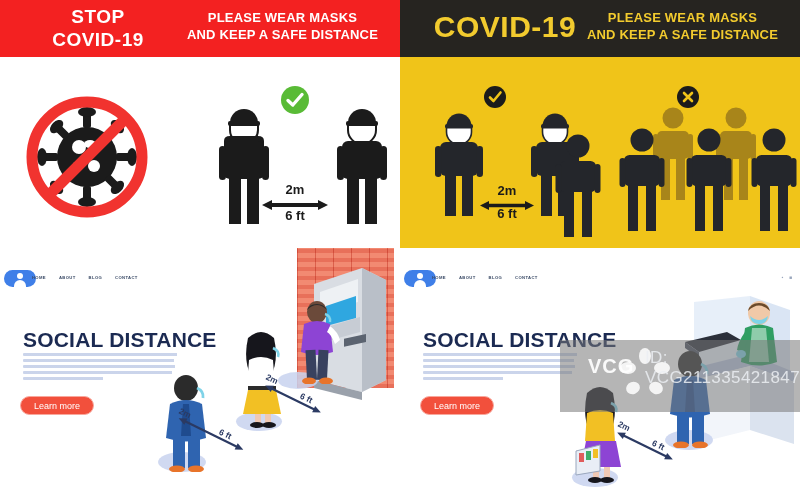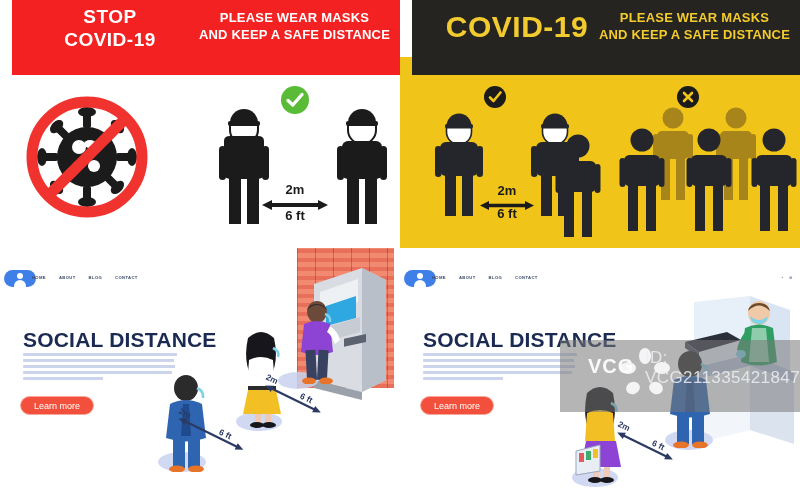--- a/index.html
+++ b/index.html
@@ -3,21 +3,21 @@
 <meta charset="utf-8">
 <style>
   html,body{margin:0;padding:0;background:#fff;}
   body{width:800px;height:500px;overflow:hidden;font-family:"Liberation Sans",sans-serif;}
   #stage{position:relative;width:800px;height:500px;background:#ffffff;}
 
   
   .top-left{position:absolute;left:0;top:0;width:400px;height:248px;background:#ffffff;}
   .top-right{position:absolute;left:400px;top:0;width:400px;height:248px;background:#ffffff;}
 
-  .hdr{position:absolute;left:12px;top:0;width:400px;height:75px;}
+  .hdr{position:absolute;left:0;top:0;width:400px;height:57px;}
   .hdr-red{background:#f32121;}
   .hdr-dark{background:#262420;}
 
   .hdr-title{position:absolute;left:18px;top:5px;width:160px;text-align:center;
     font-weight:800;font-size:19px;line-height:23px;letter-spacing:.5px;}
   .hdr-title .l1{display:block;}
   .hdr-title .l2{display:block;}
   .c-white{color:#ffffff;}
   .c-yellow{color:#f2cb2e;}
 

